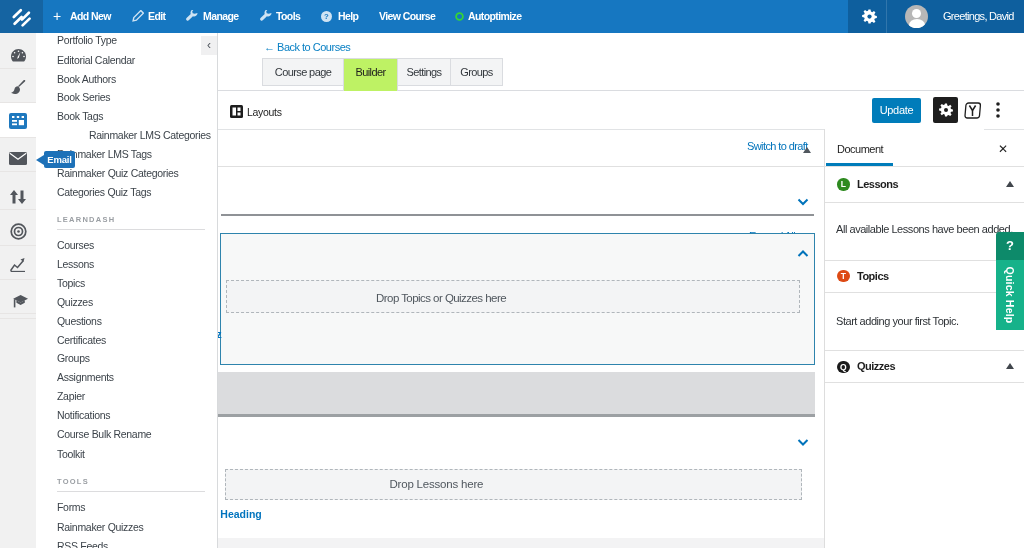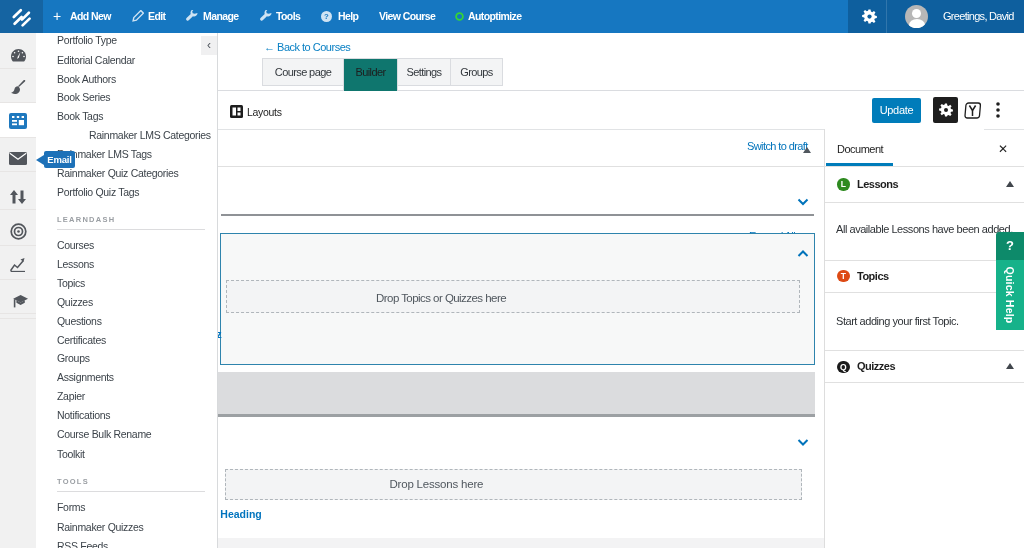--- a/index.html
+++ b/index.html
@@ -43,21 +43,21 @@
 
 
 #canvas { position:absolute; left:0; top:33px; width:1024px; height:515px;
   background:#fff; z-index:1; }
 .link11 { font-size:11px; letter-spacing:-0.6px; color:#0073bb; white-space:nowrap; line-height:13px;margin-top:35px; }
 
 
 .tab { position:absolute; top:25px; height:28px; background:#f3f4f5;
   border:1px solid #dadce0; font-size:11px; letter-spacing:-0.6px; color:#33383d;
   text-align:center; line-height:26px; }
-.tabactive { position:absolute; top:25px; height:33px; background:#0f766e;
+.tabactive { position:absolute; top:25px; height:33px; background:#bef264;
   border:1px solid #dadce0; border-bottom:none; font-size:11px; letter-spacing:-0.6px;
   color:#1e1e1e; text-align:center; line-height:26px; z-index:3; }
 #tabline { position:absolute; left:218px; top:56.5px; width:806px; height:1px; background:#dadce0; z-index:2; }
 
 .dashtext { position:absolute; font-size:11px; color:#50575e; white-space:nowrap; line-height:13px; }
 .newbtn { position:absolute; font-size:10.5px; font-weight:bold; color:#0274be; white-space:nowrap; line-height:13px; }
 
 
 #sidebar { position:absolute; left:824px; top:129px; width:160px; height:419px;
   background:#fff; border-left:1px solid #dddddd; z-index:5; }
@@ -191,21 +191,21 @@
   <div id="flyout">
     <div id="collapsebtn">‹</div>
     <div class="fitem" style="top:1px;">Portfolio Type</div>
     <div class="fitem" style="top:20.7px;">Editorial Calendar</div>
     <div class="fitem" style="top:39.5px;">Book Authors</div>
     <div class="fitem" style="top:58.3px;">Book Series</div>
     <div class="fitem" style="top:76.9px;">Book Tags</div>
     <div class="fitem" style="top:96px;padding-left:32px;">Rainmaker LMS Categories</div>
     <div class="fitem" style="top:114.8px;">Rainmaker LMS Tags</div>
     <div class="fitem" style="top:133.8px;">Rainmaker Quiz Categories</div>
-    <div class="fitem" style="top:152.5px;">Portfolio Quiz Tags</div>
+    <div class="fitem" style="top:152.5px;">Categories Quiz Tags</div>
     <div class="fhead" style="top:182px;">LEARNDASH</div>
     <div class="fhr" style="top:196.4px;"></div>
     <div class="fitem" style="top:206px;">Courses</div>
     <div class="fitem" style="top:224.8px;">Lessons</div>
     <div class="fitem" style="top:243.7px;">Topics</div>
     <div class="fitem" style="top:262.6px;">Quizzes</div>
     <div class="fitem" style="top:281.6px;">Questions</div>
     <div class="fitem" style="top:300.5px;">Certificates</div>
     <div class="fitem" style="top:319.4px;">Groups</div>
     <div class="fitem" style="top:338.3px;">Assignments</div>

